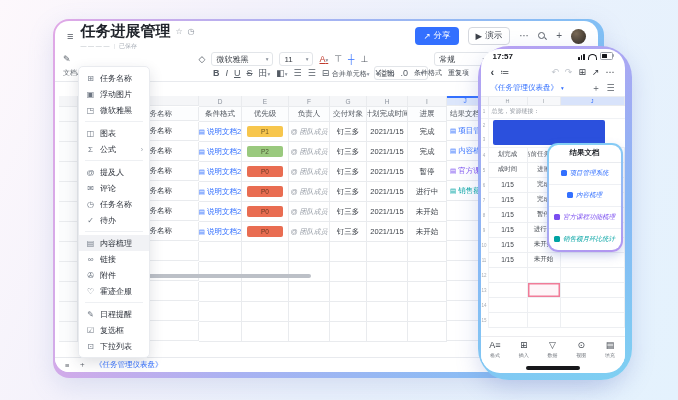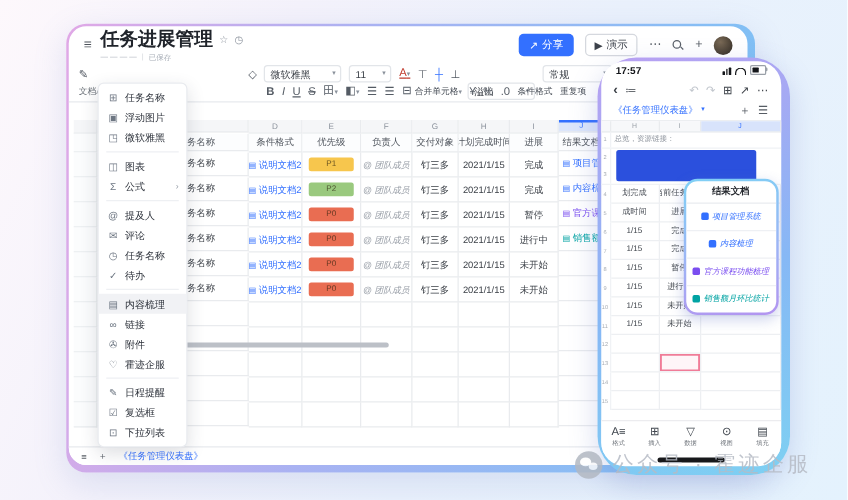--- a/index.html
+++ b/index.html
@@ -705,18 +705,14 @@
         <span class="pt-item">
             <span class="pt-ic">▤</span>
             <span class="pt-lb">填充</span>
           </span>
       </div>
       <div class="homebar"></div>
 
     </div>
   </div>
 
-  <div class="watermark">
-    <span class="wm-icon"></span>
-    <span class="wm-text">公众号 · 霍迹企服</span>
-  </div>
 
 </div>
 
 </body></html>

